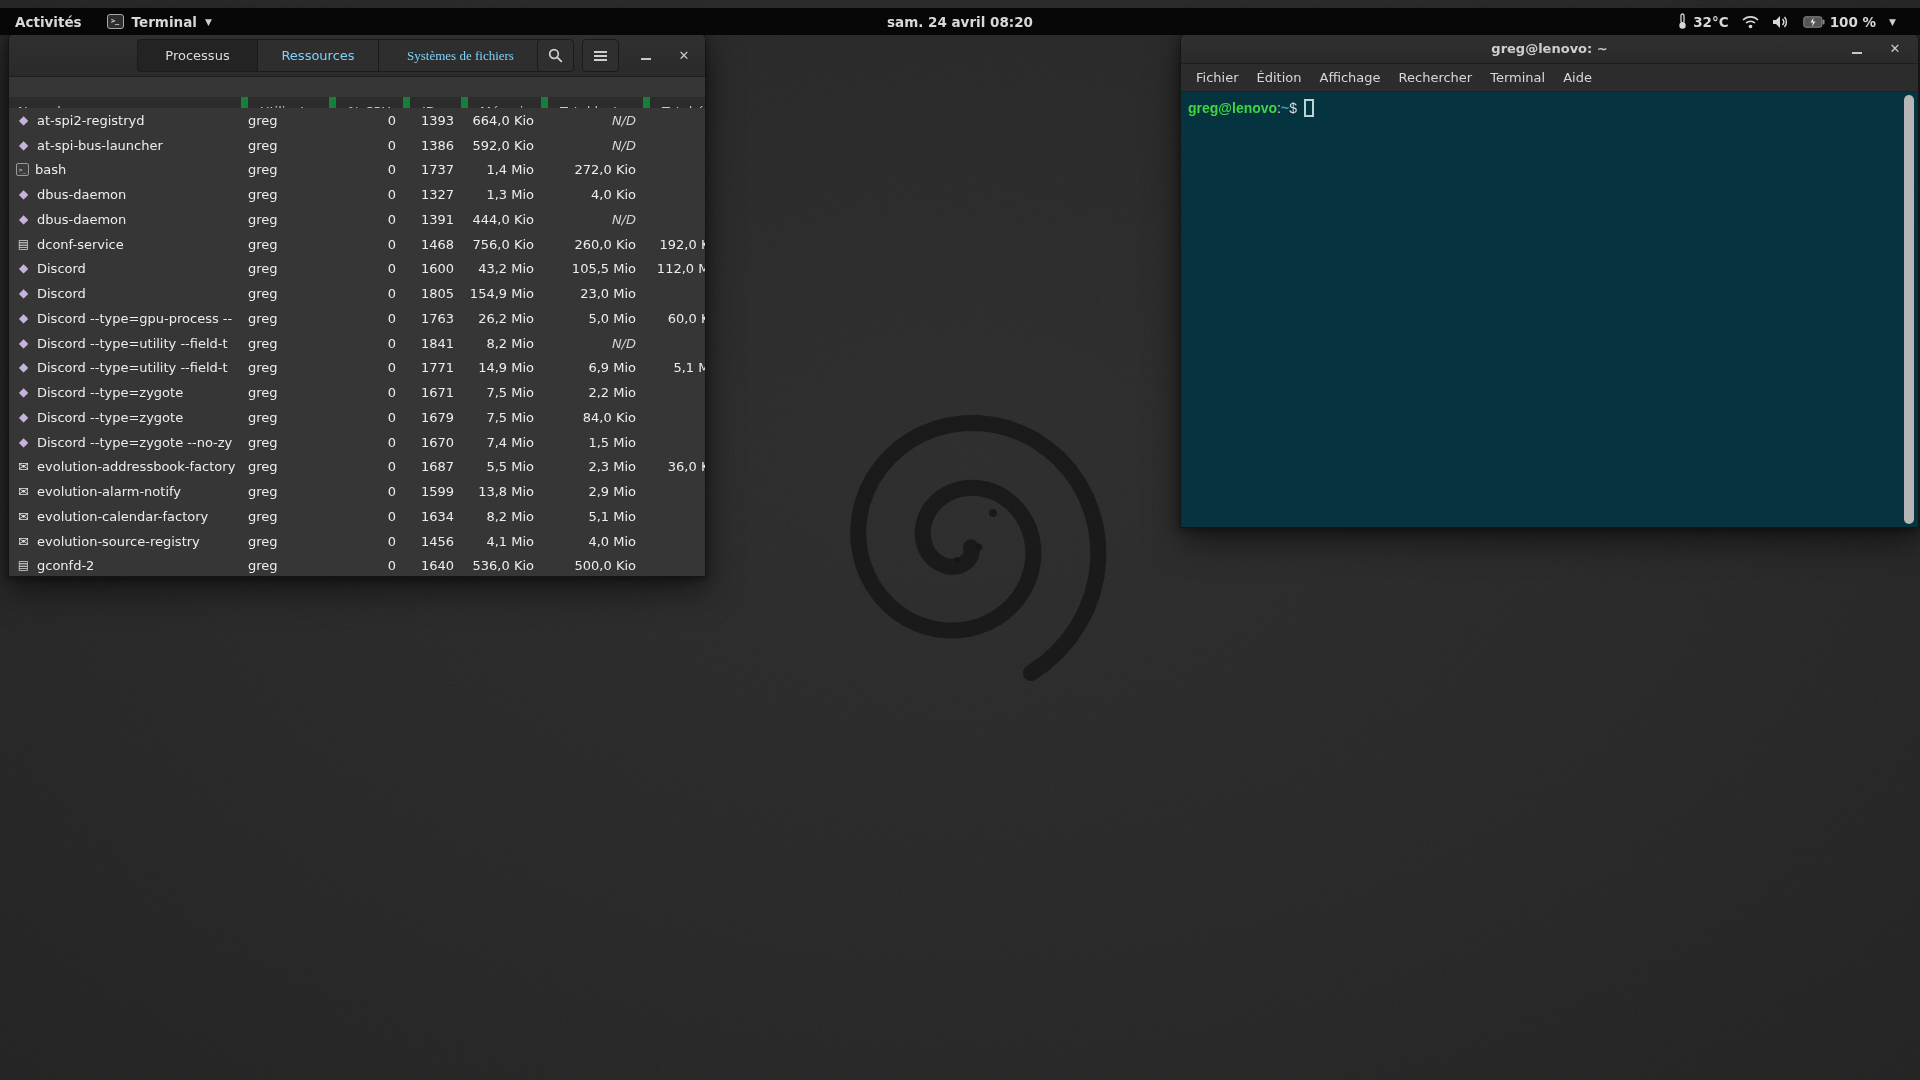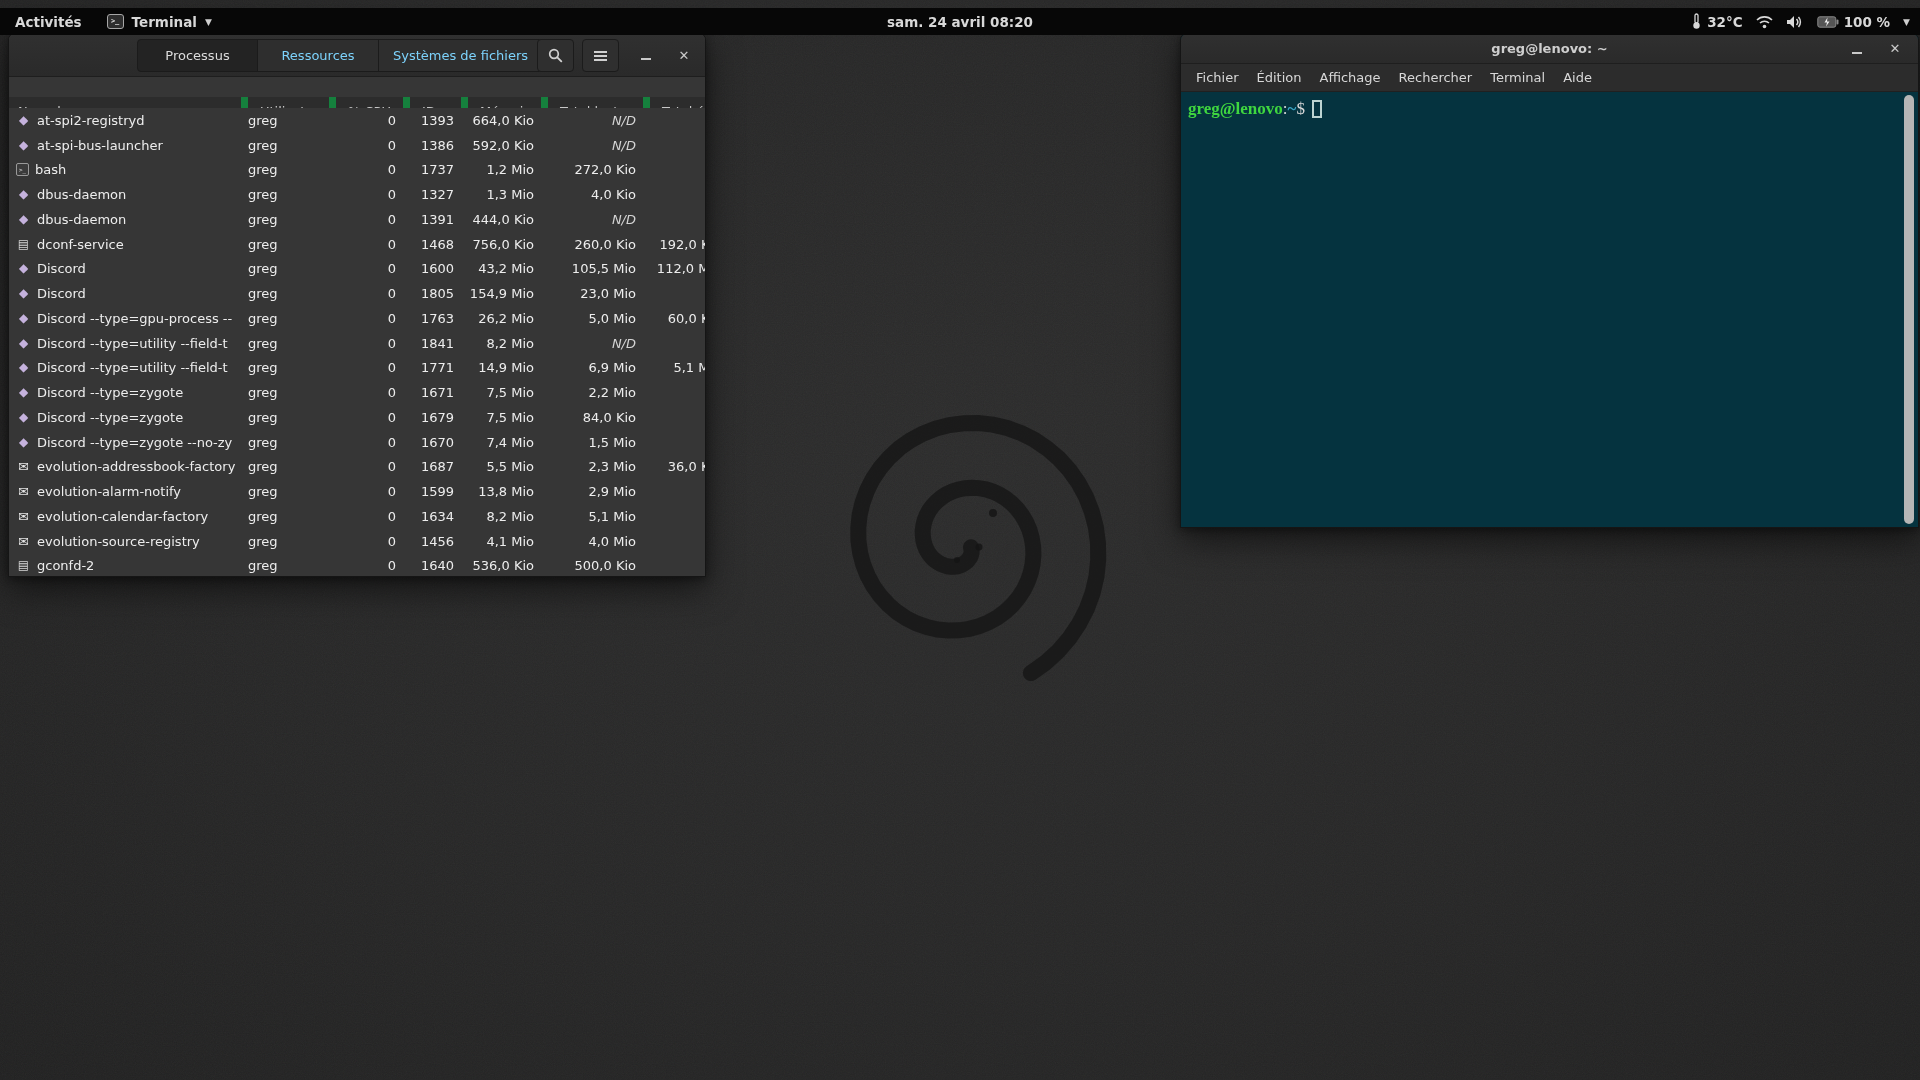--- a/index.html
+++ b/index.html
@@ -12,41 +12,41 @@
 
   
   .topbar { position:absolute; top:8px; left:0; width:1920px; height:27px; background:#070707;
     display:flex; align-items:center; color:#d8d8d8; font-size:13.5px; font-weight:700; z-index:50; }
   .tb-activities { padding:0 15px; height:100%; display:flex; align-items:center; cursor:default; }
   .tb-appmenu { display:flex; align-items:center; gap:8px; padding:0 10px; height:100%; }
   .mini-term-ic { width:17px; height:15px; background:#2e2e2e; border:1px solid #a7a7a7; border-radius:3px;
     color:#e4e4e4; font-size:7px; line-height:13px; text-align:center; font-family:"DejaVu Sans Mono",monospace; font-weight:700;}
   .caret { font-size:9px; color:#cfcfcf; }
   .tb-clock { position:absolute; left:50%; transform:translateX(-50%); top:0; height:27px; display:flex; align-items:center; }
-  .tb-right { margin-left:auto; display:flex; align-items:center; gap:13px; padding-right:10px; height:100%; }
+  .tb-right { margin-left:auto; display:flex; align-items:center; gap:13px; padding-right:24px; height:100%; }
   .tb-right svg { display:block; }
   .tb-group { display:flex; align-items:center; gap:5px; }
 
   
   .window { position:absolute; border:1px solid #151515; border-radius:7px 7px 0 0;
     box-shadow:0 12px 34px rgba(0,0,0,.55), 0 2px 8px rgba(0,0,0,.4); overflow:hidden; }
   .titlebar { background:linear-gradient(#303030,#2a2a2a); border-bottom:1px solid #1e1e1e; position:relative; }
   .winbtn { position:absolute; top:0; height:100%; display:flex; align-items:center; justify-content:center;
     color:#c9c9c9; width:26px; cursor:default; }
   .winbtn.min span { display:block; width:10px; height:2px; background:#c9c9c9; margin-top:8px; }
   .winbtn.close { font-size:13px; }
 
   
   .sysmon { left:8px; top:33px; width:698px; height:544px; background:#363636; }
   .sm-header { height:43px; }
   .sm-tabs { position:absolute; left:100px; top:5px; height:33px; display:flex; }
   .sm-tab { border:1px solid #1b1b1b; background:#2e2e2e; color:#7dd3fc; font-size:13px;
     display:flex; align-items:center; justify-content:center; padding:0 10px; margin-left:-1px; }
   .sm-tab:first-child { border-radius:4px 0 0 4px; margin-left:0; }
-  .sm-tab:last-child { border-radius:0 4px 4px 0; }
+  .sm-tab:last-child { border-radius:0 4px 4px 0;font-family:Liberation Serif, serif; }
   .sm-tab.active { background:#232323; color:#dcdcdc;margin-left:28px; }
   .sm-tab.t1 { width:121px; } .sm-tab.t2 { width:122px; } .sm-tab.t3 { width:165px; }
   .sm-iconbtn { position:absolute; top:5px; width:37px; height:33px; border:1px solid #1b1b1b; border-radius:4px;
     background:#2f2f2f; display:flex; align-items:center; justify-content:center; color:#d0d0d0; }
   .sm-search { left:528px; } .sm-menu { left:573px; }
   .hamb, .hamb::before, .hamb::after { width:13px; height:2px; background:#d0d0d0; position:relative; display:block; }
   .hamb::before, .hamb::after { content:""; position:absolute; left:0; }
   .hamb::before { top:-4px; } .hamb::after { top:4px; }
   .sysmon .winbtn.min { right:46px; } .sysmon .winbtn.close { right:8px; }
 
@@ -74,21 +74,21 @@
 
   
   .term { left:1180px; top:33px; width:739px; height:495px; background:#05333f; }
   .term-titlebar { height:30px; display:flex; align-items:center; justify-content:center;
     color:#cfcfcf; font-size:13px; font-weight:700; }
   .term .winbtn.min { right:48px; } .term .winbtn.close { right:10px; }
   .term-menubar { height:28px; background:#2c2c2c; border-bottom:1px solid #202020;
     display:flex; align-items:center; padding-left:6px; color:#d8d8d8; font-size:13px; }
   .menu-item { padding:0 9px; height:100%; display:flex; align-items:center; }
   .term-body { position:absolute; top:59px; left:0; right:0; bottom:0;
-    font-family:Liberation Serif, serif; font-size:17px; }
+    font-family:Liberation Sans, sans-serif; font-size:14px; }
   .prompt-line { position:absolute; left:7px; top:6px; display:flex; align-items:center; white-space:pre; }
   .p-user { color:#3fd63f; font-weight:700; }
   .p-colon, .p-dollar { color:#d9d9d9; }
   .p-path { color:#3aa3c2; font-weight:700; }
   .cursor-box { width:10px; height:18px; border:2px solid #bdd4d2; margin-left:7px; }
   .term-scrollbar { position:absolute; top:2px; bottom:3px; right:2px; width:13px; }
   .term-scroll-thumb { position:absolute; top:0; bottom:0; left:1px; width:10px;
     background:#b6b6b6; border-radius:6px; }
 </style>
 </head>
@@ -213,21 +213,21 @@
     <div class="cell num c-write"></div>
   </div>
         <div class="prow">
     <div class="cell c-name">
       <span class="pic terminal">&gt;_</span>
       <span class="nm">bash</span>
     </div>
     <div class="cell c-user">greg</div>
     <div class="cell num c-cpu">0</div>
     <div class="cell num c-id">1737</div>
-    <div class="cell num c-mem">1,2 Mio</div>
+    <div class="cell num c-mem">1,4 Mio</div>
     <div class="cell num c-read">272,0 Kio</div>
     <div class="cell num c-write"></div>
   </div>
         <div class="prow">
     <div class="cell c-name">
       <span class="pic diamond">◆</span>
       <span class="nm">dbus-daemon</span>
     </div>
     <div class="cell c-user">greg</div>
     <div class="cell num c-cpu">0</div>

